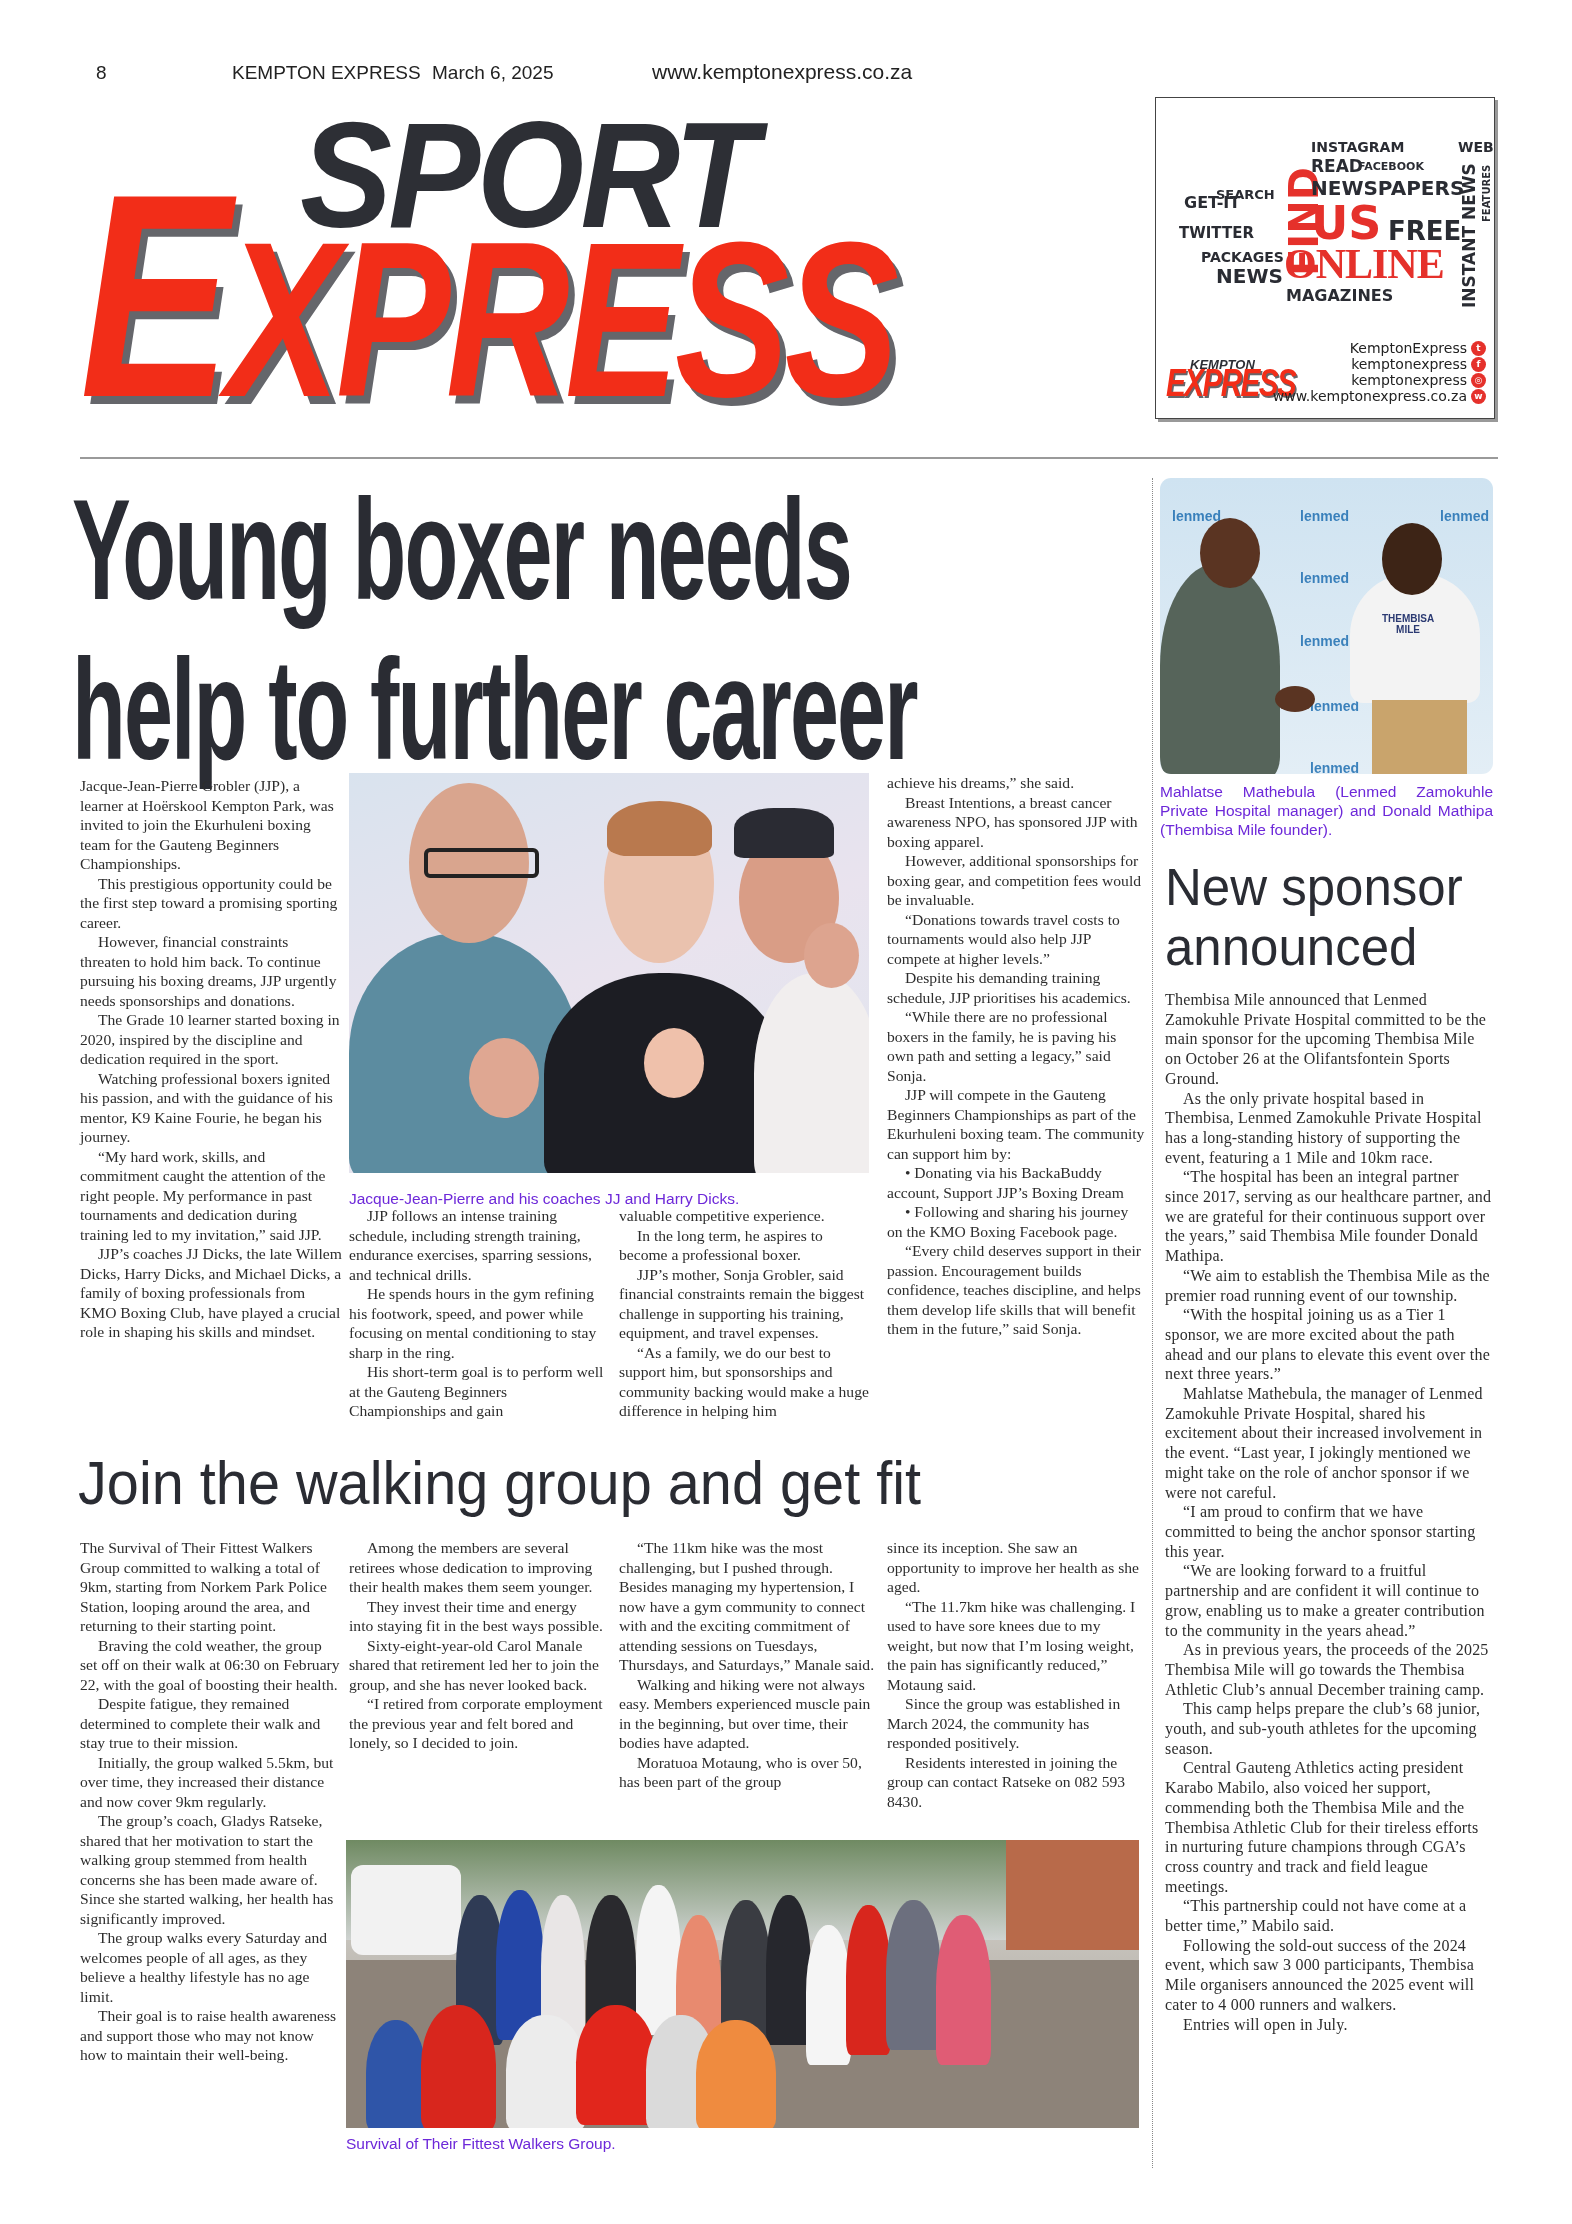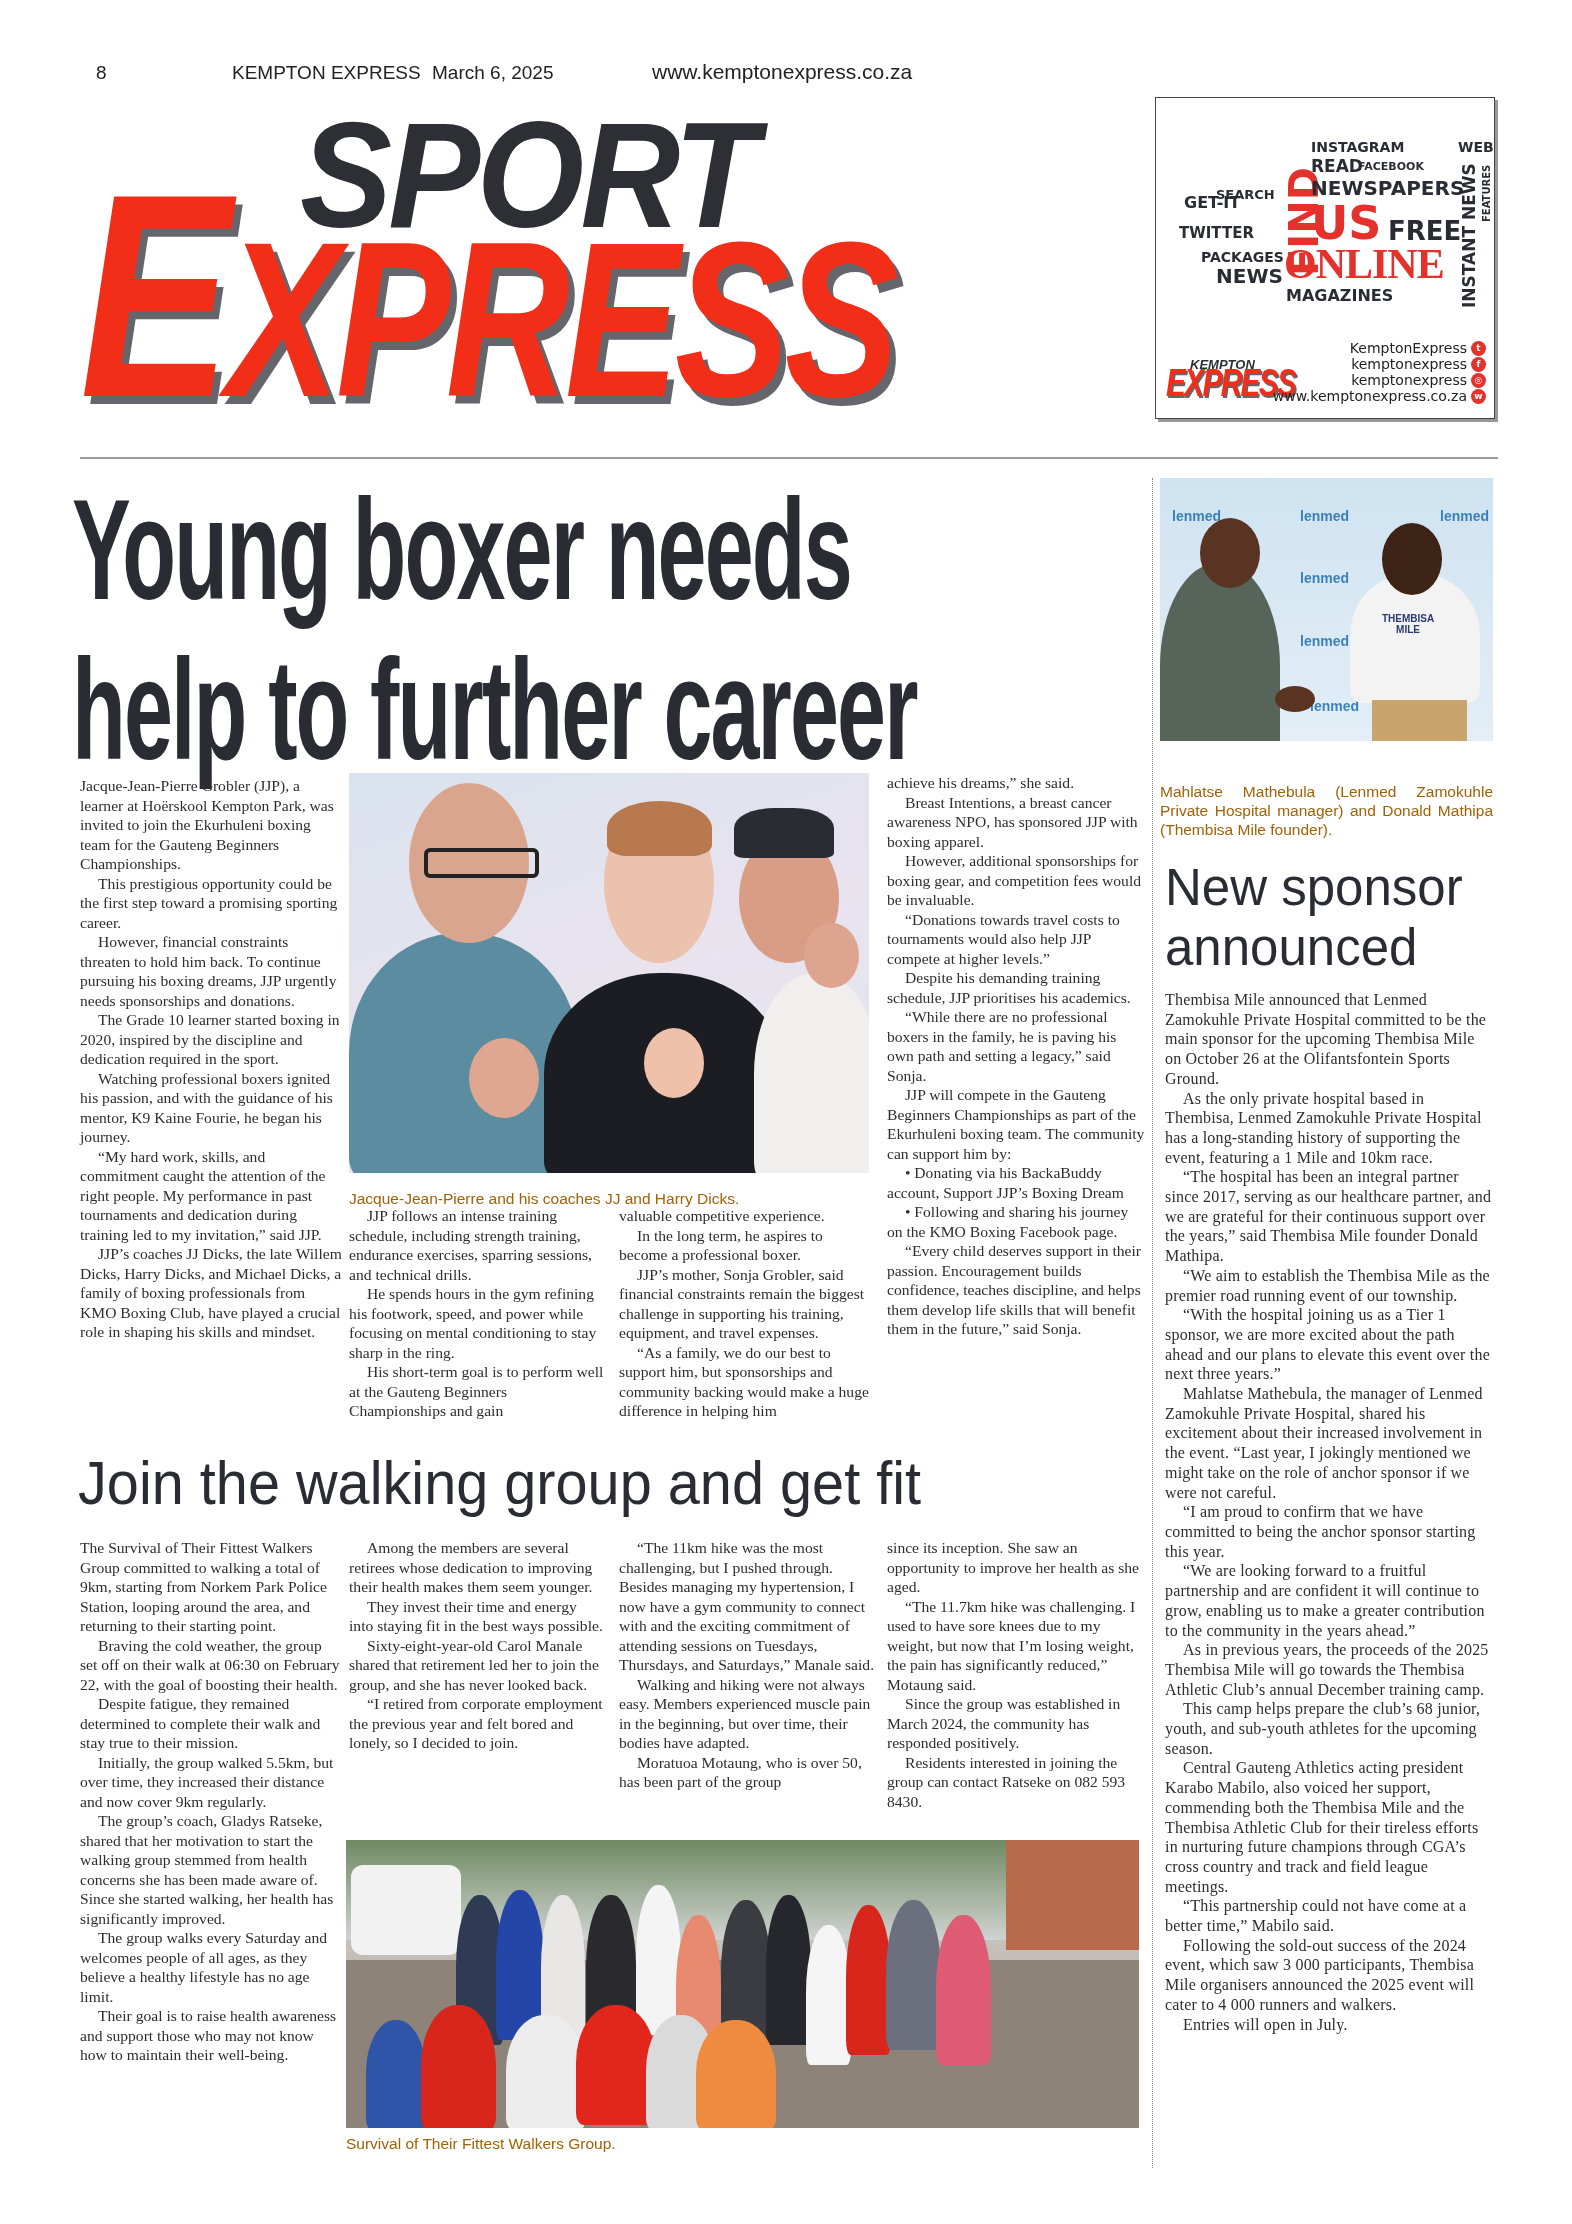--- a/index.html
+++ b/index.html
@@ -65,21 +65,21 @@
     left: 1165px; top: 858px; width: 380px;
     font-family: "Liberation Sans", sans-serif; color: #2a2c33; font-size: 51px; line-height: 60px;
   }
 
   
   .col { font-size: 15.6px; line-height: 19.5px; color: #2d2d2d; text-align: left; }
   .col p { text-indent: 0; }
   .col p + p, .col p.ind { text-indent: 18px; }
   .col p.noind { text-indent: 0; }
 
-  .caption { font-family: "Liberation Sans", sans-serif; font-size: 15.5px; color: #a16207; line-height: 19px; }
+  .caption { font-family: "Liberation Sans", sans-serif; font-size: 15.5px; color: #6d28d9; line-height: 19px; }
 
   
   .photo { overflow: hidden; }
   .photo-boxing { background: linear-gradient(160deg, #d9e3ee 0%, #e9e3ee 50%, #dfe6ef 100%); }
   .photo-lenmed { background: linear-gradient(180deg, #cfe3f1 0%, #e3eef6 100%); }
   .photo-walk { background: linear-gradient(180deg, #8a9a7c 0%, #c9c6bf 30%, #9d958d 100%); }
   .fig { position: absolute; border-radius: 48% 48% 10% 10%; }
   .head { position: absolute; border-radius: 50%; }
   .lenmed-tag { position: absolute; font-family: "Liberation Sans", sans-serif; font-weight: bold; color: #1f6fb2; font-size: 14px; opacity: .85; white-space: nowrap; }
 </style>
@@ -250,21 +250,21 @@
   <div class="fig" style="left:590px; top:75px; width:55px; height:150px; background:#e05c75;"></div>
   <div class="fig" style="left:20px; top:180px; width:60px; height:110px; background:#2f55a8;"></div>
   <div class="fig" style="left:75px; top:165px; width:75px; height:125px; background:#d8261d;"></div>
   <div class="fig" style="left:160px; top:175px; width:80px; height:115px; background:#ececec;"></div>
   <div class="fig" style="left:230px; top:165px; width:80px; height:120px; background:#e1261c;"></div>
   <div class="fig" style="left:300px; top:175px; width:70px; height:115px; background:#dadada;"></div>
   <div class="fig" style="left:350px; top:180px; width:80px; height:110px; background:#ef8b3f;"></div>
 </div>
 <div class="abs caption" style="left:346px; top:2134px; width:793px;">Survival of Their Fittest Walkers Group.</div>
 
-<div class="abs photo photo-lenmed" style="left:1160px; top:478px; width:333px; height:263px;">
+<div class="abs photo photo-lenmed" style="left:1160px; top:478px; width:333px; height:296px;border-radius:11px;">
   <div class="lenmed-tag" style="left:12px; top:30px;">lenmed</div>
   <div class="lenmed-tag" style="left:140px; top:30px;">lenmed</div>
   <div class="lenmed-tag" style="left:280px; top:30px;">lenmed</div>
   <div class="lenmed-tag" style="left:140px; top:92px;">lenmed</div>
   <div class="lenmed-tag" style="left:140px; top:155px;">lenmed</div>
   <div class="lenmed-tag" style="left:150px; top:220px;">lenmed</div>
   <div class="lenmed-tag" style="left:150px; top:282px;">lenmed</div>
   <div class="fig" style="left:0; top:85px; width:120px; height:215px; background:#56645a;"></div>
   <div class="head" style="left:40px; top:40px; width:60px; height:70px; background:#5a3422;"></div>
   <div class="fig" style="left:190px; top:95px; width:130px; height:130px; background:#f3f3f3;"></div>

